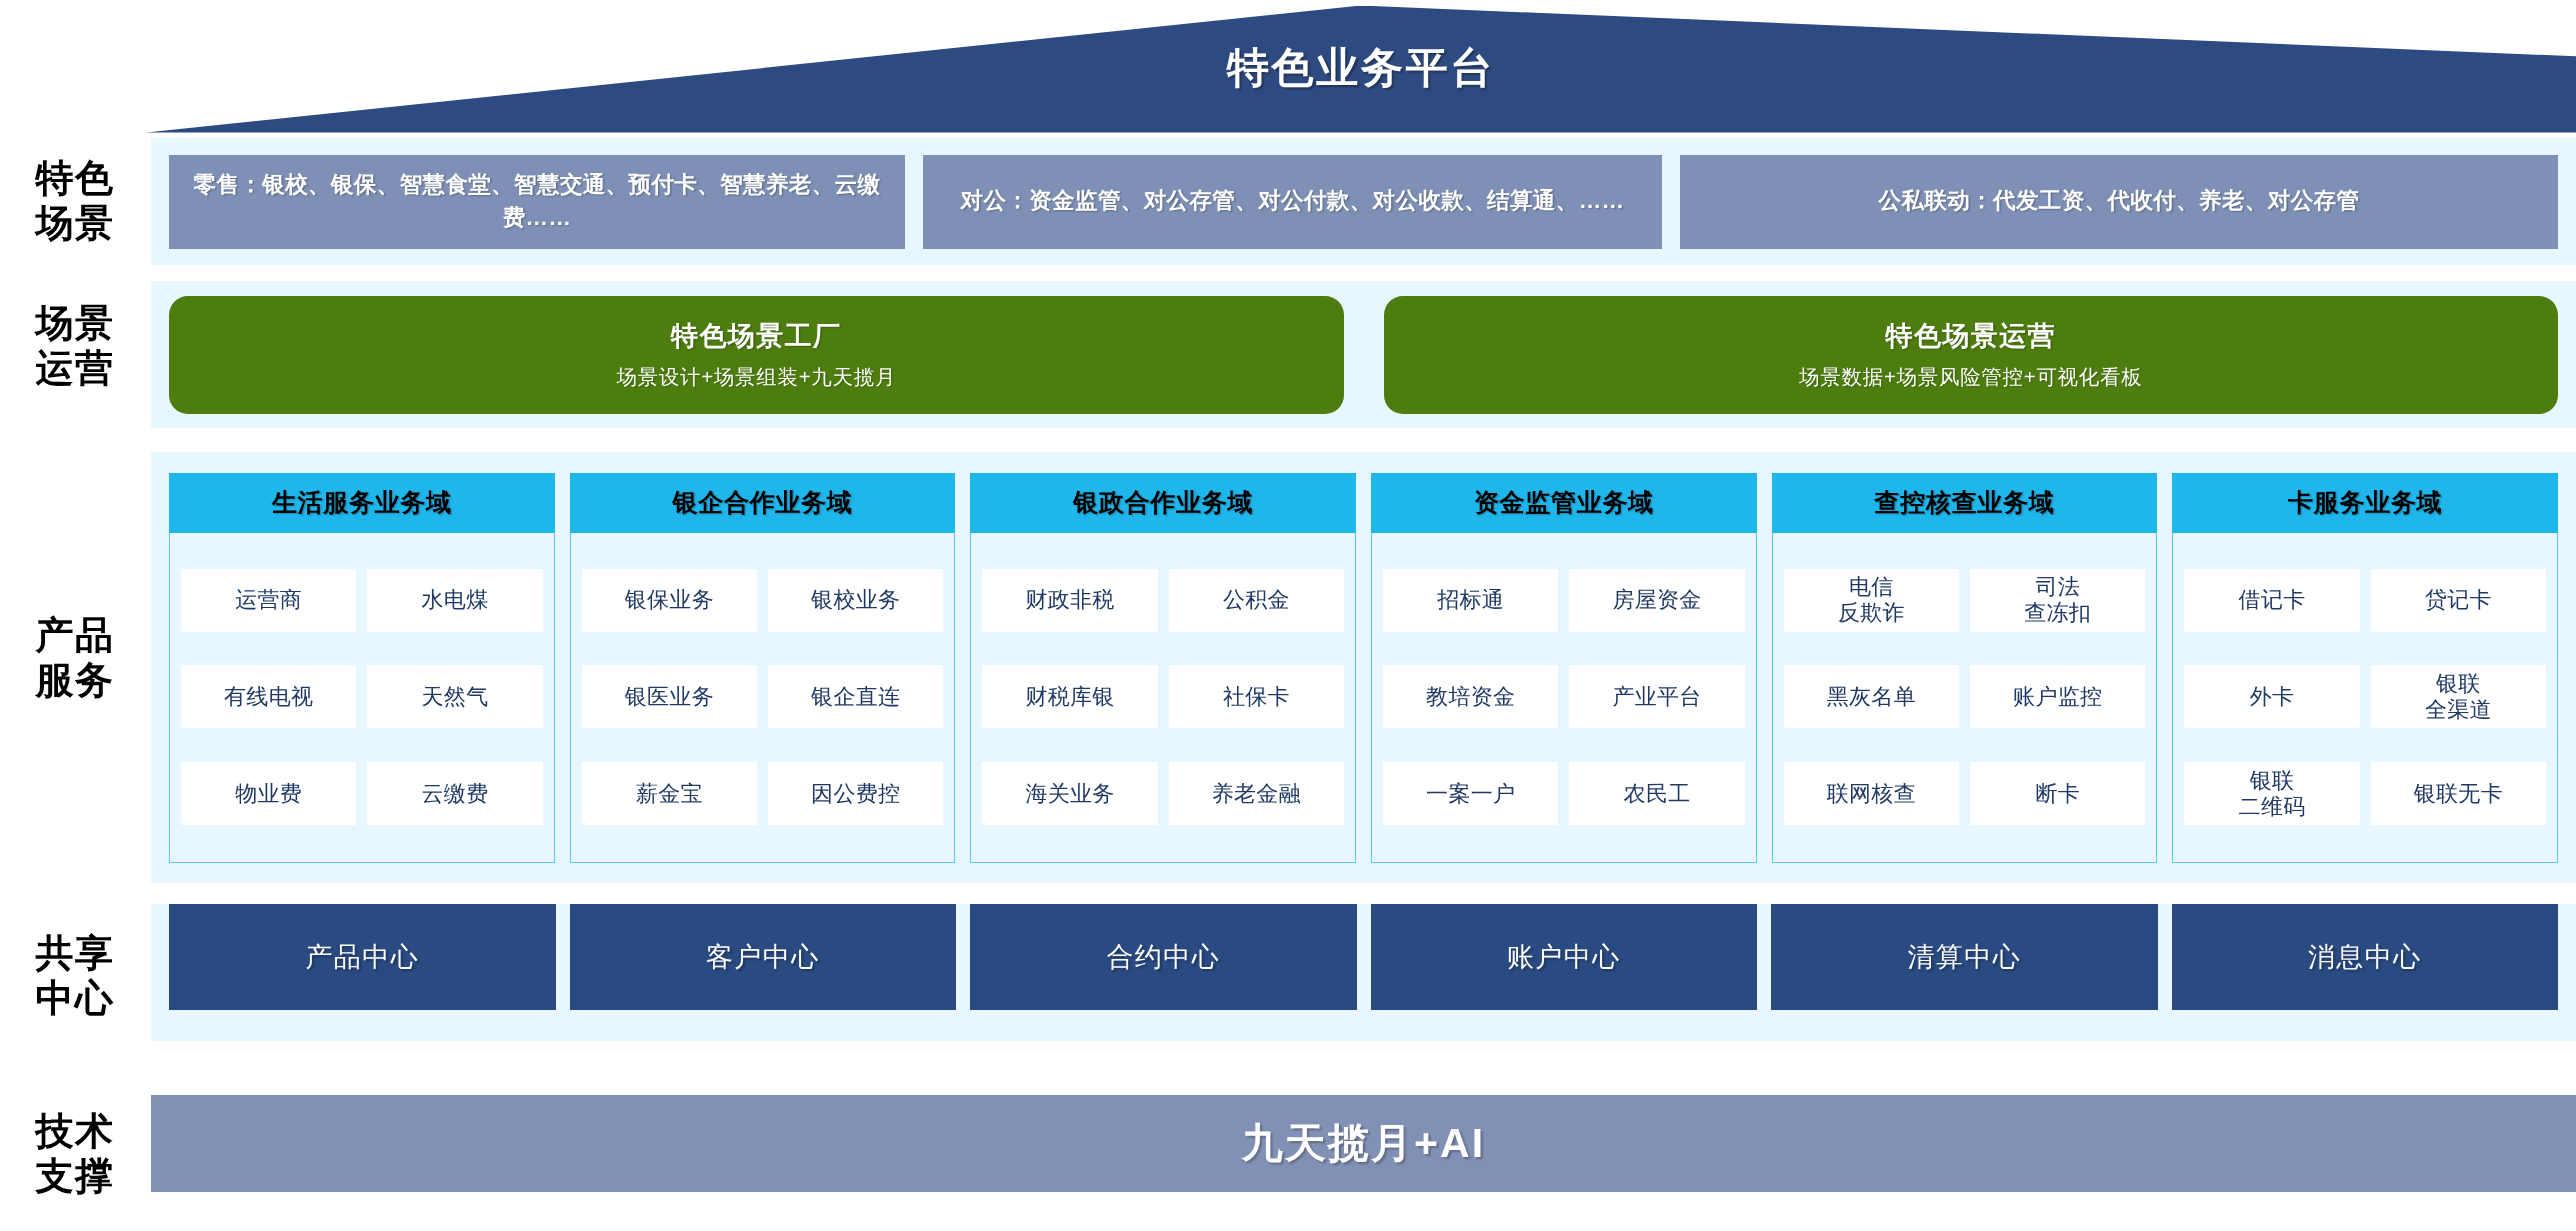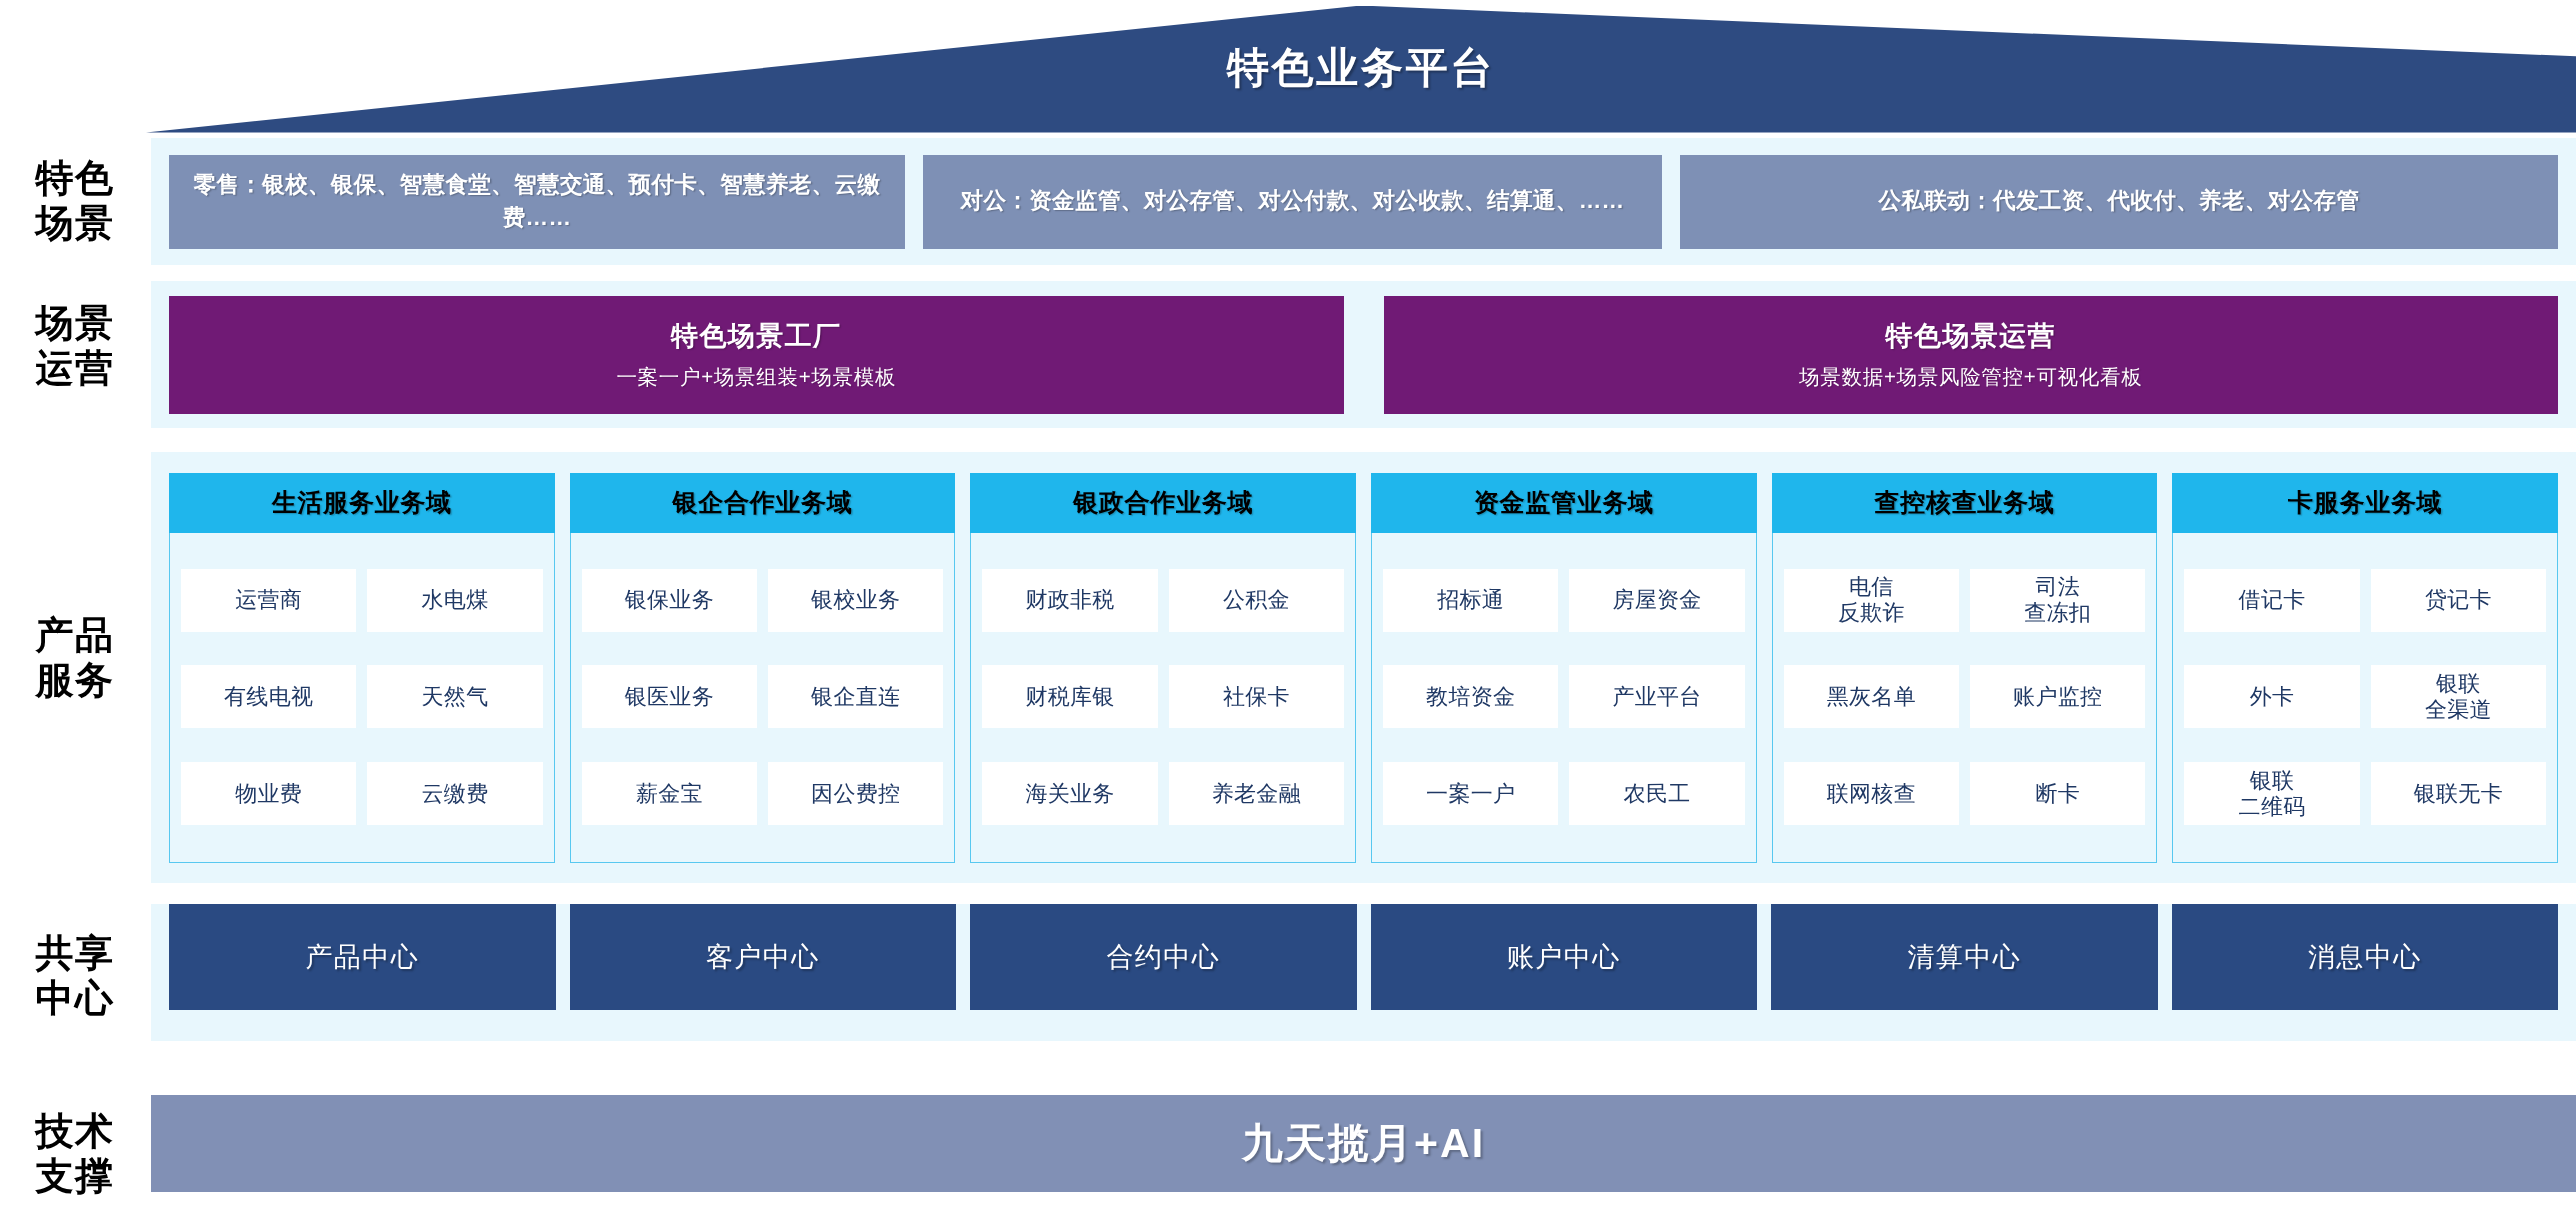--- a/index.html
+++ b/index.html
@@ -71,26 +71,27 @@
   .scene-box.s3 { flex: 1 1 auto; }
 
   
   #panel-oper { left: 151px; top: 281px; width: 2425px; height: 147px; }
   .oper-strip {
     display: flex; width: 100%; height: 100%;
     align-items: center; padding: 0 18px; gap: 40px;
   }
   .oper-box {
     flex: 1 1 0;
-    background: #701a75;
+    background: #4d7c0f;
     color: #ffffff;
     height: 118px;
     display: flex; flex-direction: column;
     align-items: center; justify-content: center;
     gap: 8.2px;
+    border-radius: 19px;
   }
   .oper-title {
     font-size: 27px; font-weight: bold; letter-spacing: 1.4px;
     text-shadow: 1.4px 1.4px 1.4px rgba(0,0,0,0.22);
   }
   .oper-sub {
     font-size: 20.5px; letter-spacing: 0.7px;
     text-shadow: 1.4px 1.4px 1.4px rgba(0,0,0,0.18);
   }
 
@@ -195,21 +196,21 @@
       <div class="scene-box s1">零售：银校、银保、智慧食堂、智慧交通、预付卡、智慧养老、云缴费……</div>
       <div class="scene-box s2">对公：资金监管、对公存管、对公付款、对公收款、结算通、……</div>
       <div class="scene-box s3">公私联动：代发工资、代收付、养老、对公存管</div>
     </div>
   </div>
 
   <div class="panel" id="panel-oper">
     <div class="oper-strip">
       <div class="oper-box">
         <div class="oper-title">特色场景工厂</div>
-        <div class="oper-sub">一案一户+场景组装+场景模板</div>
+        <div class="oper-sub">场景设计+场景组装+九天揽月</div>
       </div>
       <div class="oper-box">
         <div class="oper-title">特色场景运营</div>
         <div class="oper-sub">场景数据+场景风险管控+可视化看板</div>
       </div>
     </div>
   </div>
 
   <div class="panel" id="panel-prod">
     <div class="prod-strip" id="prod-strip">

